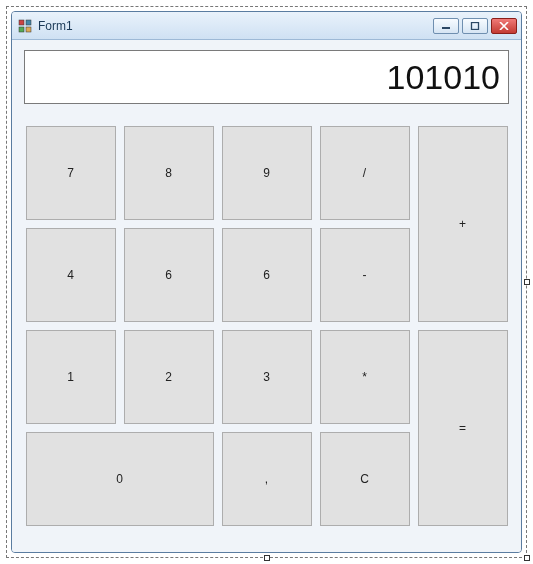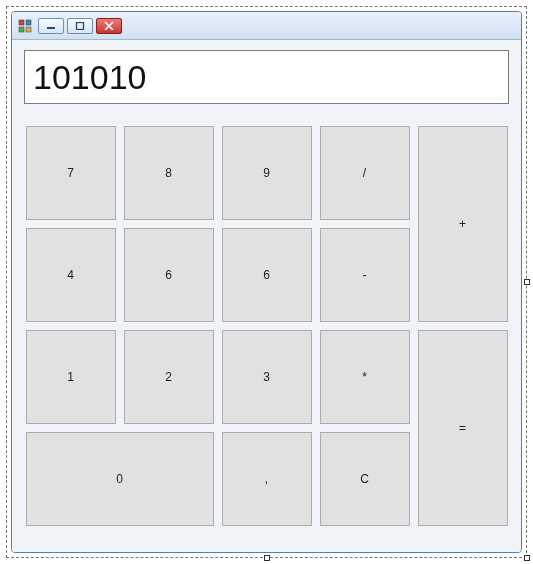--- a/index.html
+++ b/index.html
@@ -80,21 +80,21 @@
     background: #f0f4f9;
     padding: 10px 12px 12px 12px;
     position: relative;
   }
   .display {
     width: 100%;
     height: 54px;
     background: #fff;
     border: 1px solid #7a7a7a;
     font-size: 34px;
-    text-align: left;
+    text-align: right;
     padding: 4px 8px;
     color: #111;
     font-family: "Segoe UI", Tahoma, sans-serif;
   }
   .keypad {
     margin-top: 22px;
     display: grid;
     grid-template-columns: repeat(5, 90px);
     grid-template-rows: repeat(4, 94px);
     gap: 8px;
@@ -122,20 +122,21 @@
   <div class="window">
     <div class="titlebar">
       <span class="app-icon">
         <svg width="14" height="14" viewBox="0 0 14 14">
           <rect x="1" y="1" width="5" height="5" fill="#c44" stroke="#333" stroke-width="0.5"></rect>
           <rect x="8" y="1" width="5" height="5" fill="#48a" stroke="#333" stroke-width="0.5"></rect>
           <rect x="1" y="8" width="5" height="5" fill="#5a5" stroke="#333" stroke-width="0.5"></rect>
           <rect x="8" y="8" width="5" height="5" fill="#da5" stroke="#333" stroke-width="0.5"></rect>
         </svg>
       </span>
+      <span class="title-text">Form1</span>
       <div class="win-controls">
         <div class="win-btn">
           <svg width="10" height="8">
               <rect x="1" y="5" width="8" height="2" fill="#2c4864"></rect>
             </svg>
         </div>
         <div class="win-btn">
           <svg width="10" height="8">
               <rect x="1.5" y="0.5" width="7" height="7" fill="none" stroke="#2c4864" stroke-width="1.3"></rect>
             </svg>

